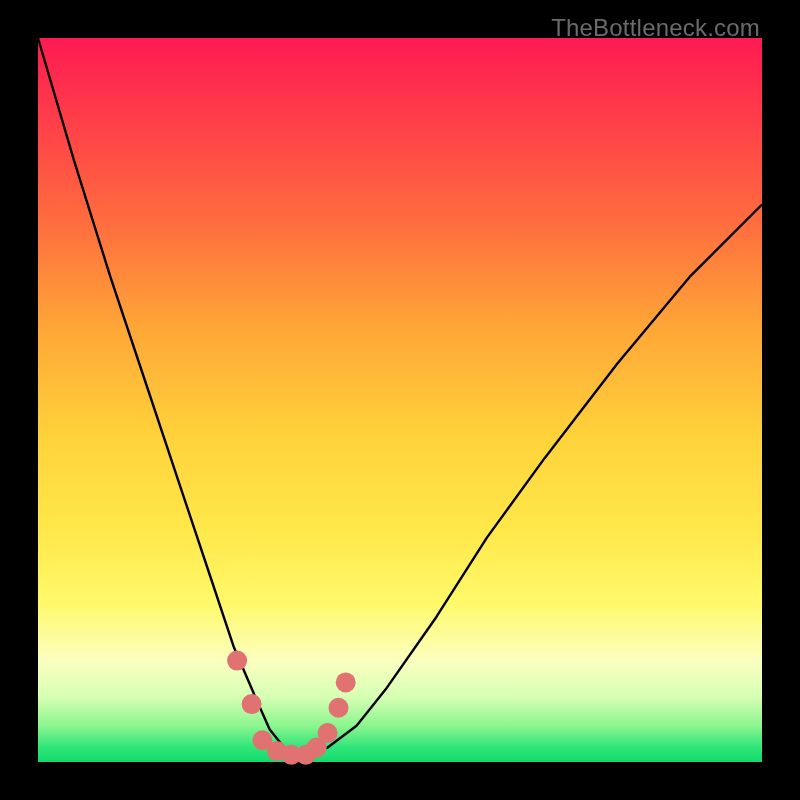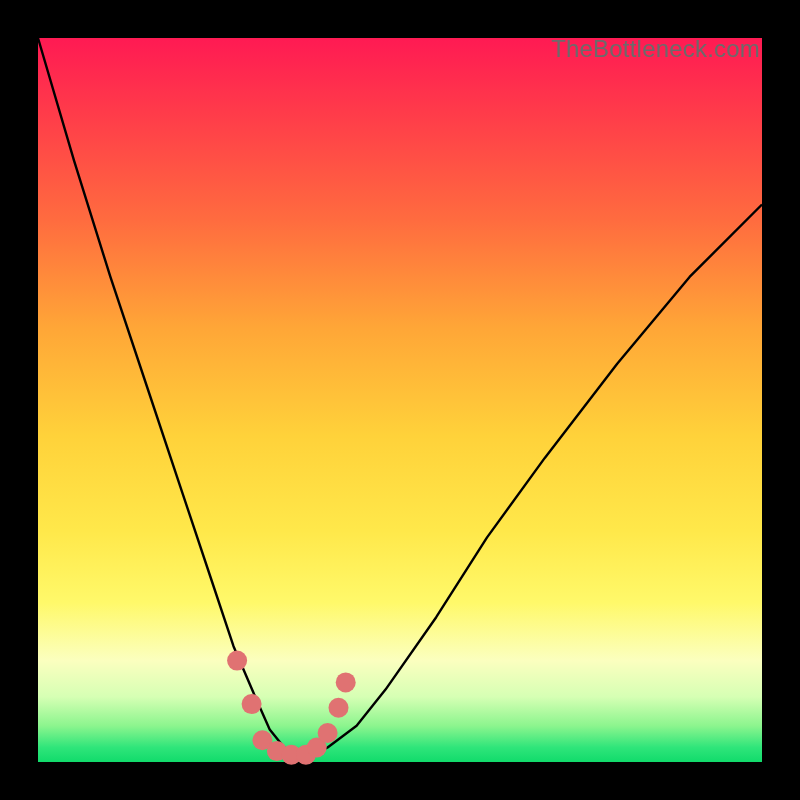--- a/index.html
+++ b/index.html
@@ -41,21 +41,20 @@
     );
   }
   .attribution {
     position: absolute;
     top: 14px;
     right: 40px;
     color: #6b6b6b;
     font-size: 24px;
     font-weight: 500;
     letter-spacing: 0.2px;
-    margin-top: 21px;
   }
   svg.overlay {
     position: absolute;
     left: 38px;
     top: 38px;
     width: 724px;
     height: 724px;
     overflow: visible;
   }
 </style>

